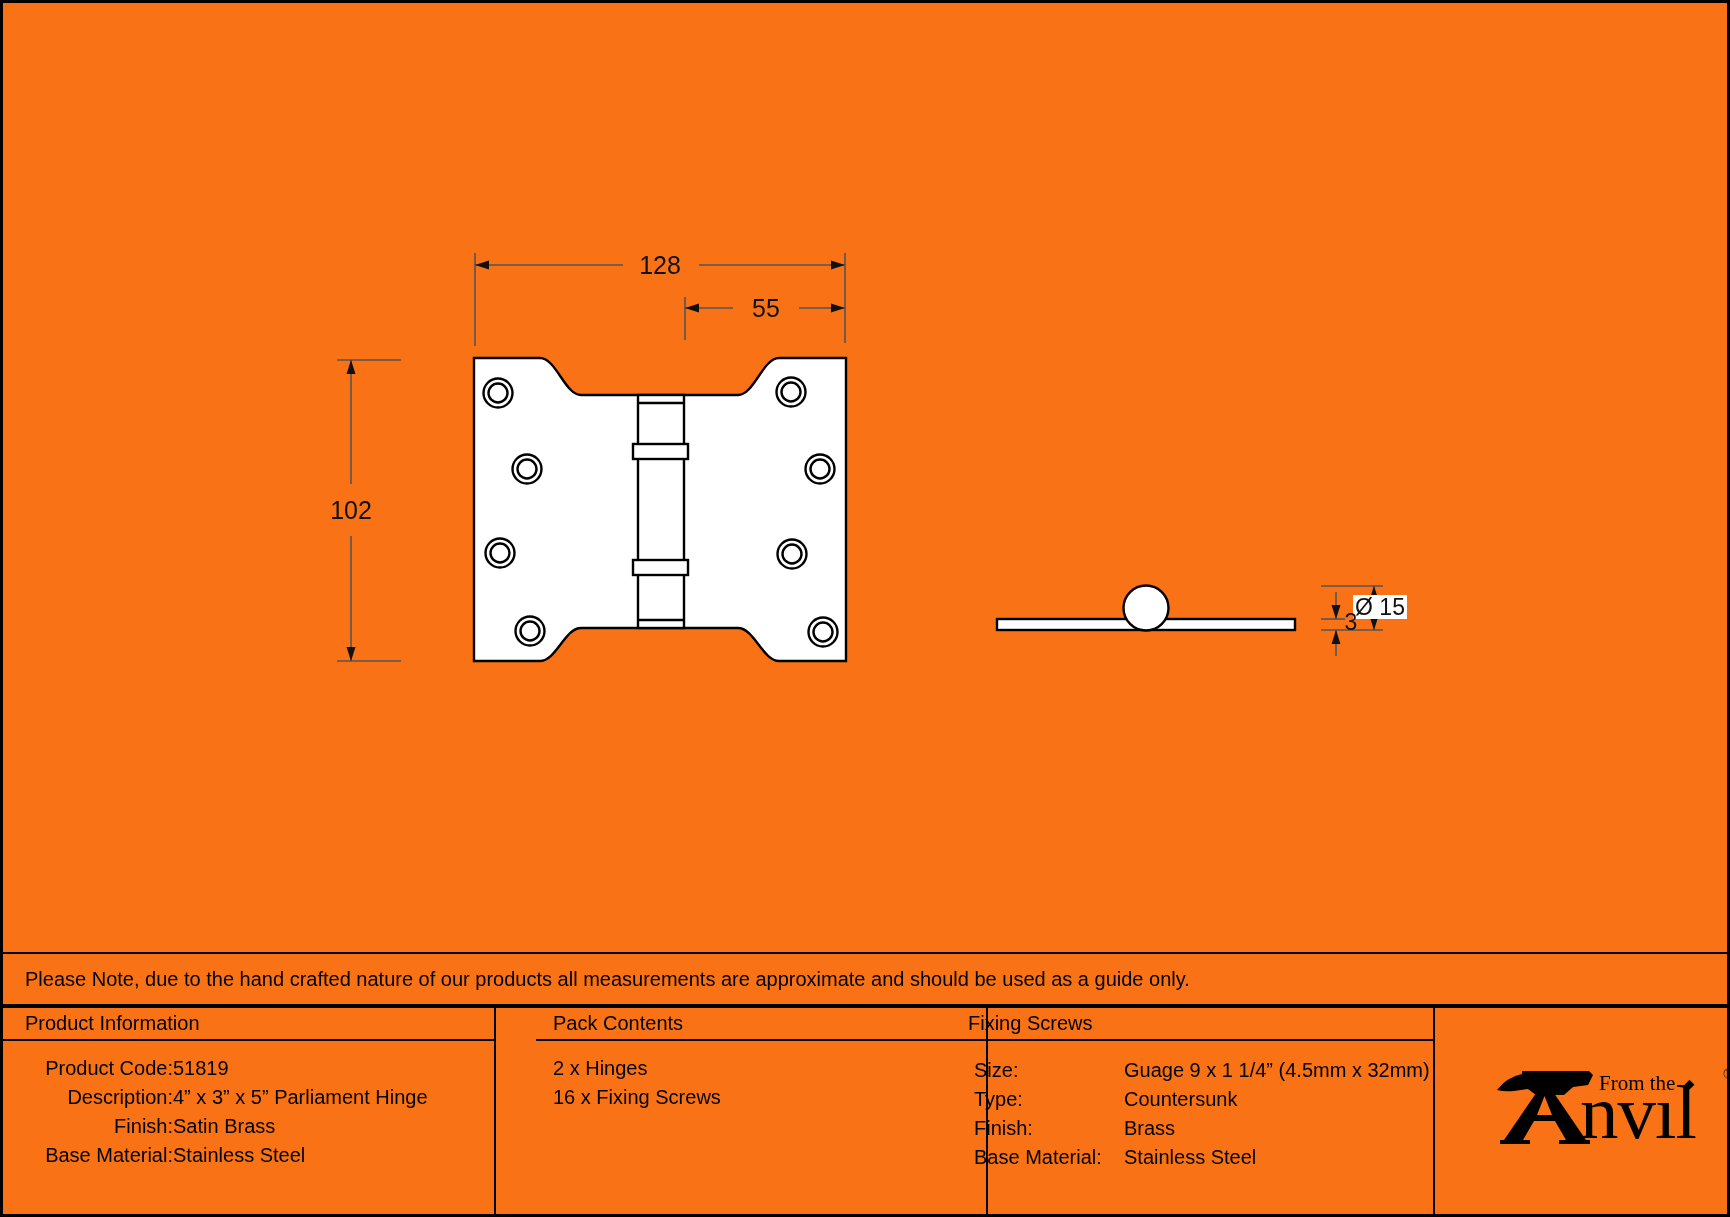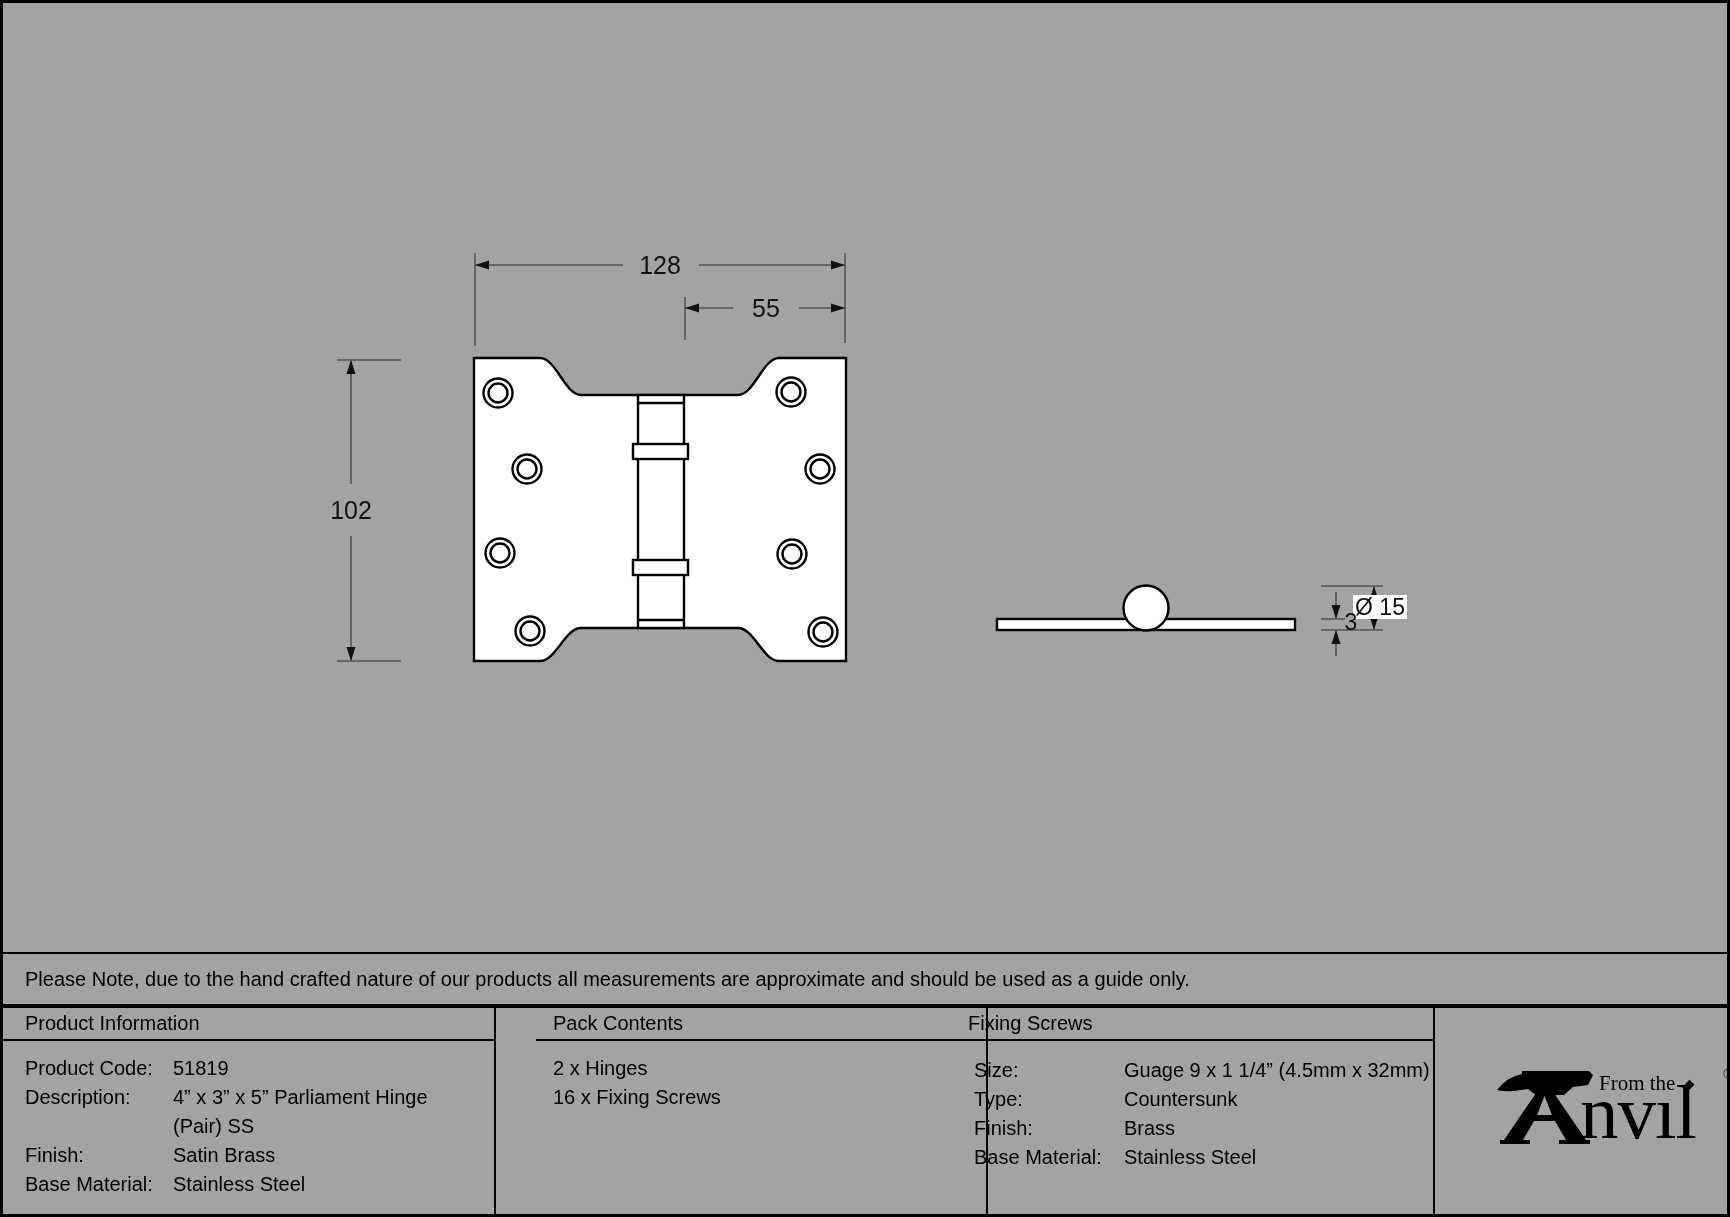--- a/index.html
+++ b/index.html
@@ -1,18 +1,18 @@
 <!DOCTYPE html>
 <html><head>
 <meta charset="utf-8">
 <style>
   html,body{margin:0;padding:0;background:#fff;}
   .page{
     position:relative;width:1730px;height:1217px;box-sizing:border-box;
-    border:3px solid #000;background:#a3a3a3;overflow:hidden;
+    border:3px solid #000;background:#f97316;overflow:hidden;
     font-family:"Liberation Sans",sans-serif;color:#000;
   }
   .drawing{position:absolute;left:0;top:0;}
   .drawing text{font-family:"Liberation Sans",sans-serif;fill:#111;}
 
   
   .note-row{
     position:absolute;left:0;top:949px;width:1724px;height:56px;box-sizing:border-box;
     border-top:2px solid #000;border-bottom:4px solid #000;
     display:flex;align-items:center;padding-left:22px;font-size:20px;
@@ -21,21 +21,21 @@
   
   .grid{position:absolute;left:0;top:1005px;width:1392px;height:206px;font-size:20px;}
   .cell{position:absolute;box-sizing:border-box;}
   .hcell{height:33px;top:0;border-bottom:2px solid #000;border-right:2px solid #000;
          display:flex;align-items:center;}
   .bcell{top:33px;height:173px;border-right:2px solid #000;}
   .h1,.b1{left:0;width:493px;}
   .h2,.b2{left:493px;width:452px;margin-left:40px;}
   .h3,.b3{left:945px;width:487px;}
   .h1{padding-left:22px;} .h2{padding-left:17px;} .h3{padding-left:20px;}
-  .b1{padding:13px 0 0 22px;}
+  .b1{padding:13px 0 0 22px;text-align:right;}
   .b2{padding:13px 0 0 17px;}
   .b3{padding:15px 0 0 26px;}
   .kv{display:flex;line-height:29px;}
   .b1 .k{width:148px;flex:none;}
   .b3 .k{width:150px;flex:none;}
   .b2 .pline{line-height:29px;}
 
   
   .logo-cell{left:1432px;top:0;width:292px;height:206px;}
   .logo{position:relative;width:100%;height:100%;margin-left:38px;}
@@ -159,24 +159,20 @@
     <div class="cell bcell b1">
       <div class="kv">
         <span class="k">Product Code:</span>
         <span class="v">51819</span>
       </div>
       <div class="kv">
         <span class="k">Description:</span>
         <span class="v">4” x 3” x 5” Parliament Hinge</span>
       </div>
       <div class="kv">
-        <span class="k"></span>
-        <span class="v">(Pair) SS</span>
-      </div>
-      <div class="kv">
         <span class="k">Finish:</span>
         <span class="v">Satin Brass</span>
       </div>
       <div class="kv">
         <span class="k">Base Material:</span>
         <span class="v">Stainless Steel</span>
       </div>
     </div>
 
     <div class="cell bcell b2">

